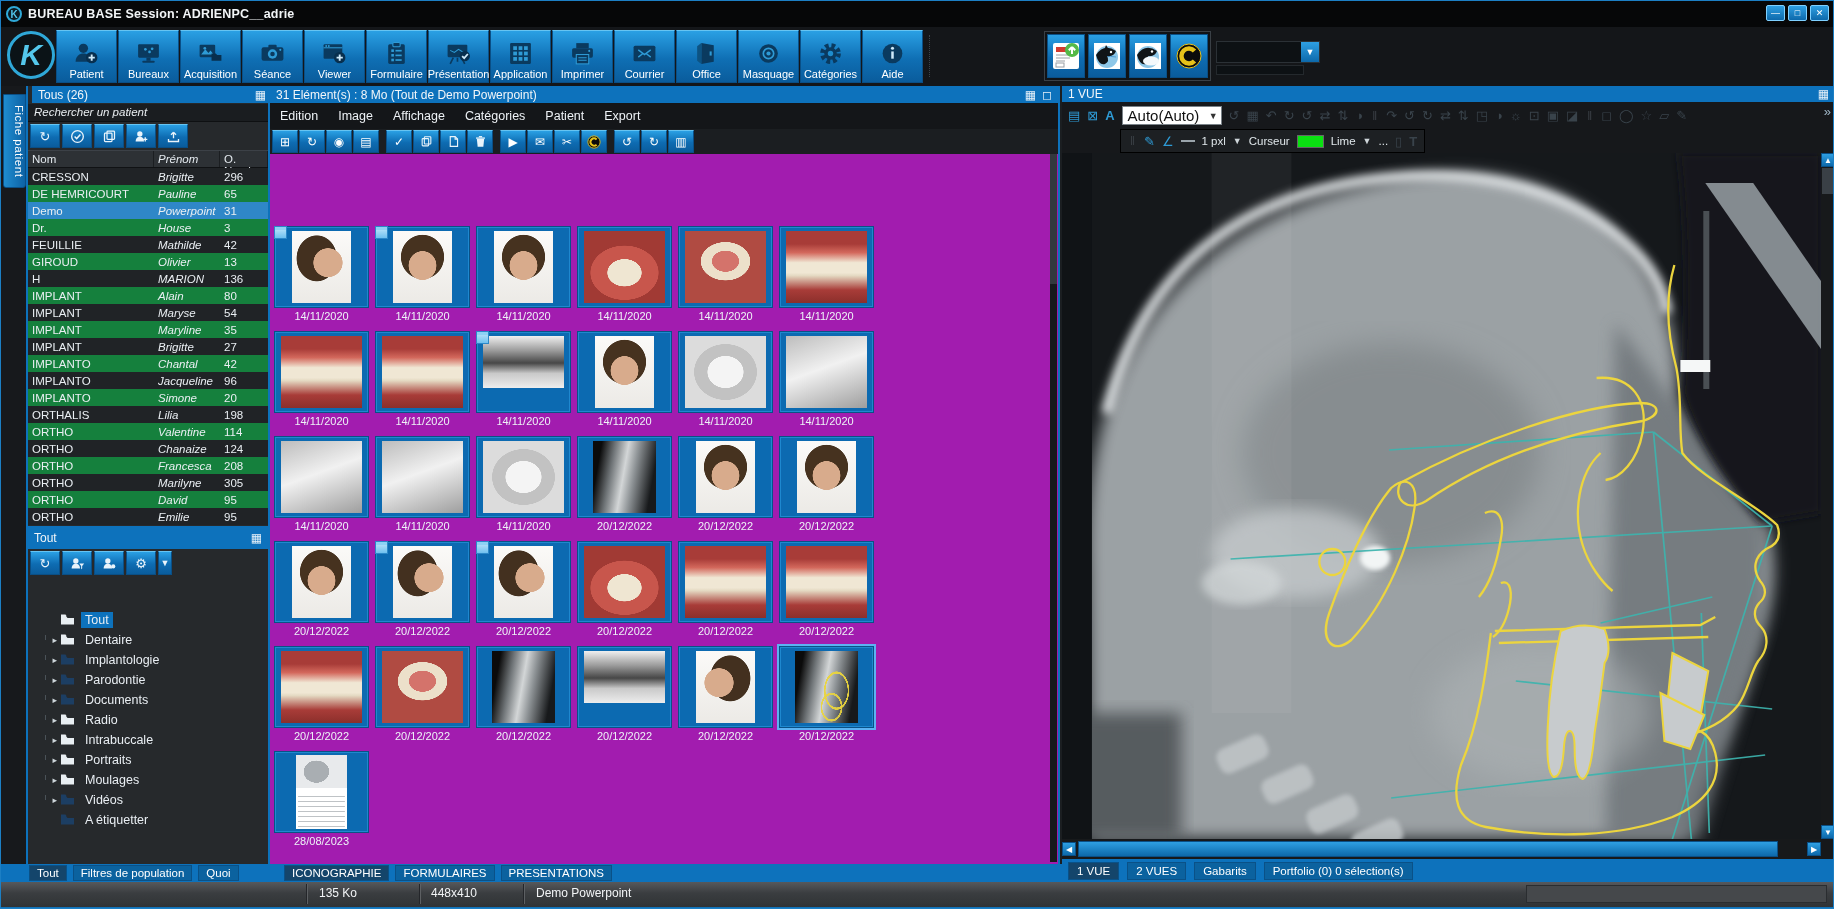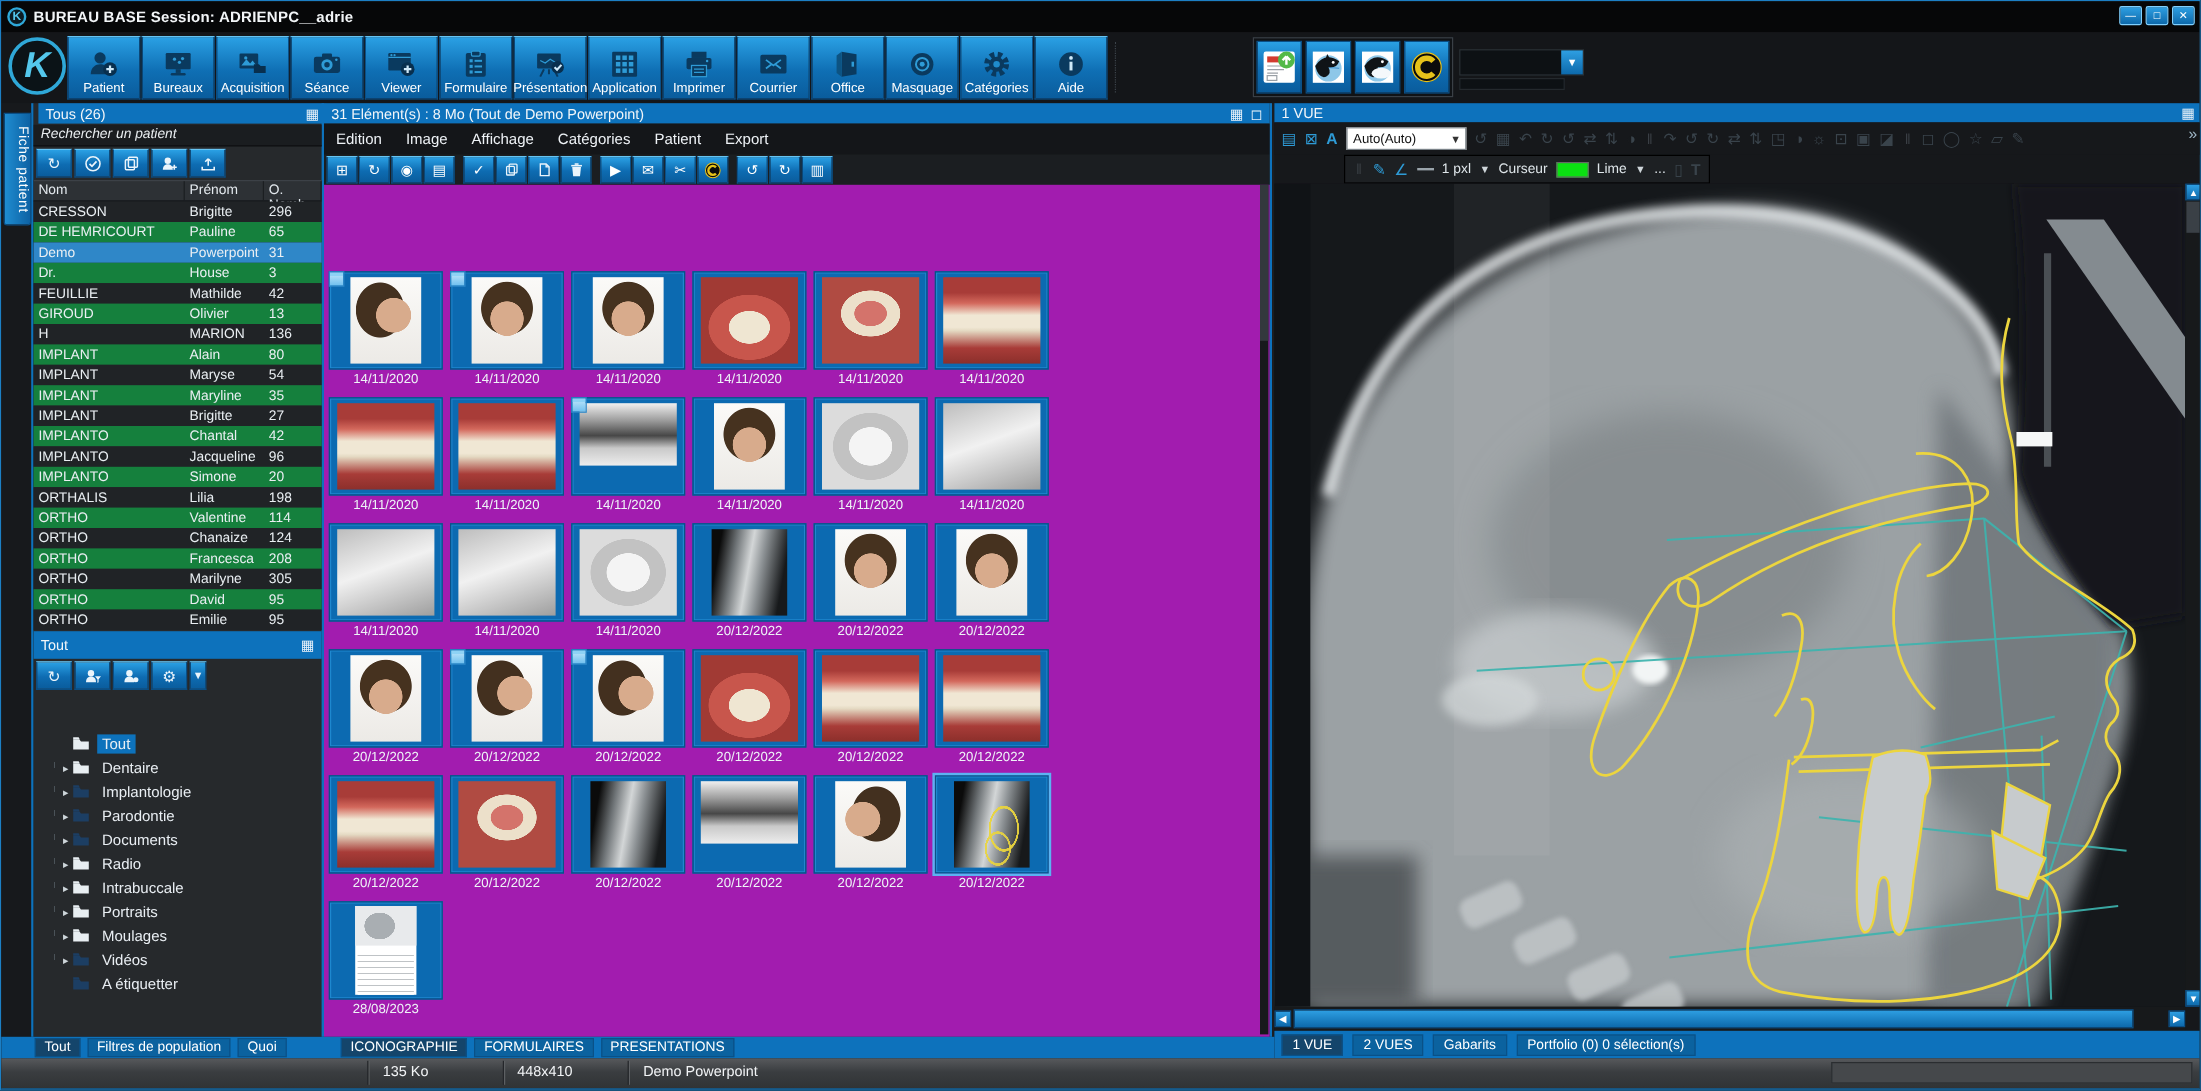--- a/index.html
+++ b/index.html
@@ -53,21 +53,21 @@
     display:flex;align-items:center;justify-content:center;}
   .sbtn.narrow{width:14px;font-size:9px;}
   #phead{position:absolute;left:0;top:64px;width:100%;height:18px;display:flex;background:#2d3135;
     border-top:1px solid #3c4147;border-bottom:1px solid #101214;color:#e3e9ee;font-size:11.5px;}
   #phead span{padding:2px 4px;border-right:1px solid #1b1e21;}
   #plist{position:absolute;left:0;top:82px;width:100%;}
   .prow{height:17px;display:flex;align-items:center;color:#eaeff3;font-size:11.5px;background:#202326;}
   .prow.blue{background:#15803d;}
   .prow.sel{background:#2f87c8;}
   .prow span{padding:0 4px;white-space:nowrap;overflow:hidden;}
-  .c-nom{width:126px;}.c-pre{width:66px;}.c-num{flex:1;}
+  .c-nom{width:126px;}.c-pre{width:66px;font-style:italic;}.c-num{flex:1;}
   #toutbar{position:absolute;left:0;top:440px;width:100%;height:23px;}
   #typesbox{position:absolute;left:4px;top:488px;width:234px;height:32px;background:#26292c;
     border:1px solid #3a3f45;color:#e6ebf0;font-size:12.5px;display:flex;align-items:center;padding-left:50px;}
   #ltree{position:absolute;left:6px;top:524px;width:230px;}
   .titem{height:20px;display:flex;align-items:center;color:#e9eef3;font-size:12.5px;}
   .titem .tw{width:26px;color:#cdd5da;font-size:9px;text-align:right;padding-right:3px;
     background:linear-gradient(90deg,transparent 11px,#4a5258 11px,#4a5258 12px,transparent 12px) no-repeat 0 0/13px 50%;}
   .titem svg{margin-right:6px;flex:none;}
   .titem .lbl{padding:1px 4px;}
   .titem .lbl.sel{background:#0d72bc;}
@@ -107,21 +107,21 @@
   .c-cephtr{background:radial-gradient(30% 40% at 66% 55%,rgba(0,0,0,0) 0 58%,rgba(233,212,62,.95) 59% 66%,rgba(0,0,0,0) 67%),radial-gradient(26% 30% at 58% 78%,rgba(0,0,0,0) 0 56%,rgba(233,212,62,.9) 57% 66%,rgba(0,0,0,0) 67%),linear-gradient(100deg,#0b0b0b 0 12%,#6f7477 30%,#d3d6d7 48%,#8d9295 62%,#17191b 88%);}
   .c-doc{background-color:#fff;background-image:radial-gradient(45% 60% at 40% 50%,#a9aeb2 0 55%,#e8eaec 56%),repeating-linear-gradient(#ffffff 0 4px,#bfc3c6 4px 5px);
     background-size:100% 45%,92% 50%;background-position:top center,bottom center;background-repeat:no-repeat,no-repeat;}
   
   #rpanel{position:absolute;left:1061px;top:85px;width:773px;height:796px;background:#16181b;}
   #rtb1{position:absolute;left:0;top:16px;width:100%;height:27px;background:#16181b;display:flex;align-items:center;padding-left:6px;gap:7px;}
   .ricon{color:#2e9bd6;font-size:13px;}
   .gicon{color:#39434b;font-size:13px;}
   .rsep{color:#3a3f45;font-size:12px;margin:0 2px;}
   #autocombo{width:100px;height:19px;background:#fff;border:1px solid #7a8288;display:flex;align-items:center;}
-  #autocombo .v{flex:1;color:#111;font-size:11px;padding-left:5px;}
+  #autocombo .v{flex:1;color:#111;font-size:15px;padding-left:5px;}
   #autocombo .a{width:15px;color:#333;font-size:9px;text-align:center;}
   #rchev{position:absolute;right:4px;top:18px;color:#9fb6c6;font-size:13px;}
   #rtb2{position:absolute;left:58px;top:43px;height:24px;display:flex;align-items:center;background:#1d2023;
     border:1px solid #000;padding:0 7px;gap:7px;color:#dfe6ea;font-size:11.5px;}
   #rtb2 .ln{width:14px;height:2px;background:#9aa4ab;}
   #rtb2 .sw{width:27px;height:13px;background:#0be012;border:1px solid #666;}
   #rtb2 .da{font-size:9px;color:#cfd6da;}
   #xrwrap{position:absolute;left:0;top:67px;right:14px;bottom:43px;background:#131619;}
   #xrwrap svg{width:100%;height:100%;display:block;}
   #vscroll{position:absolute;right:0;top:67px;bottom:43px;width:14px;background:#17191b;}

